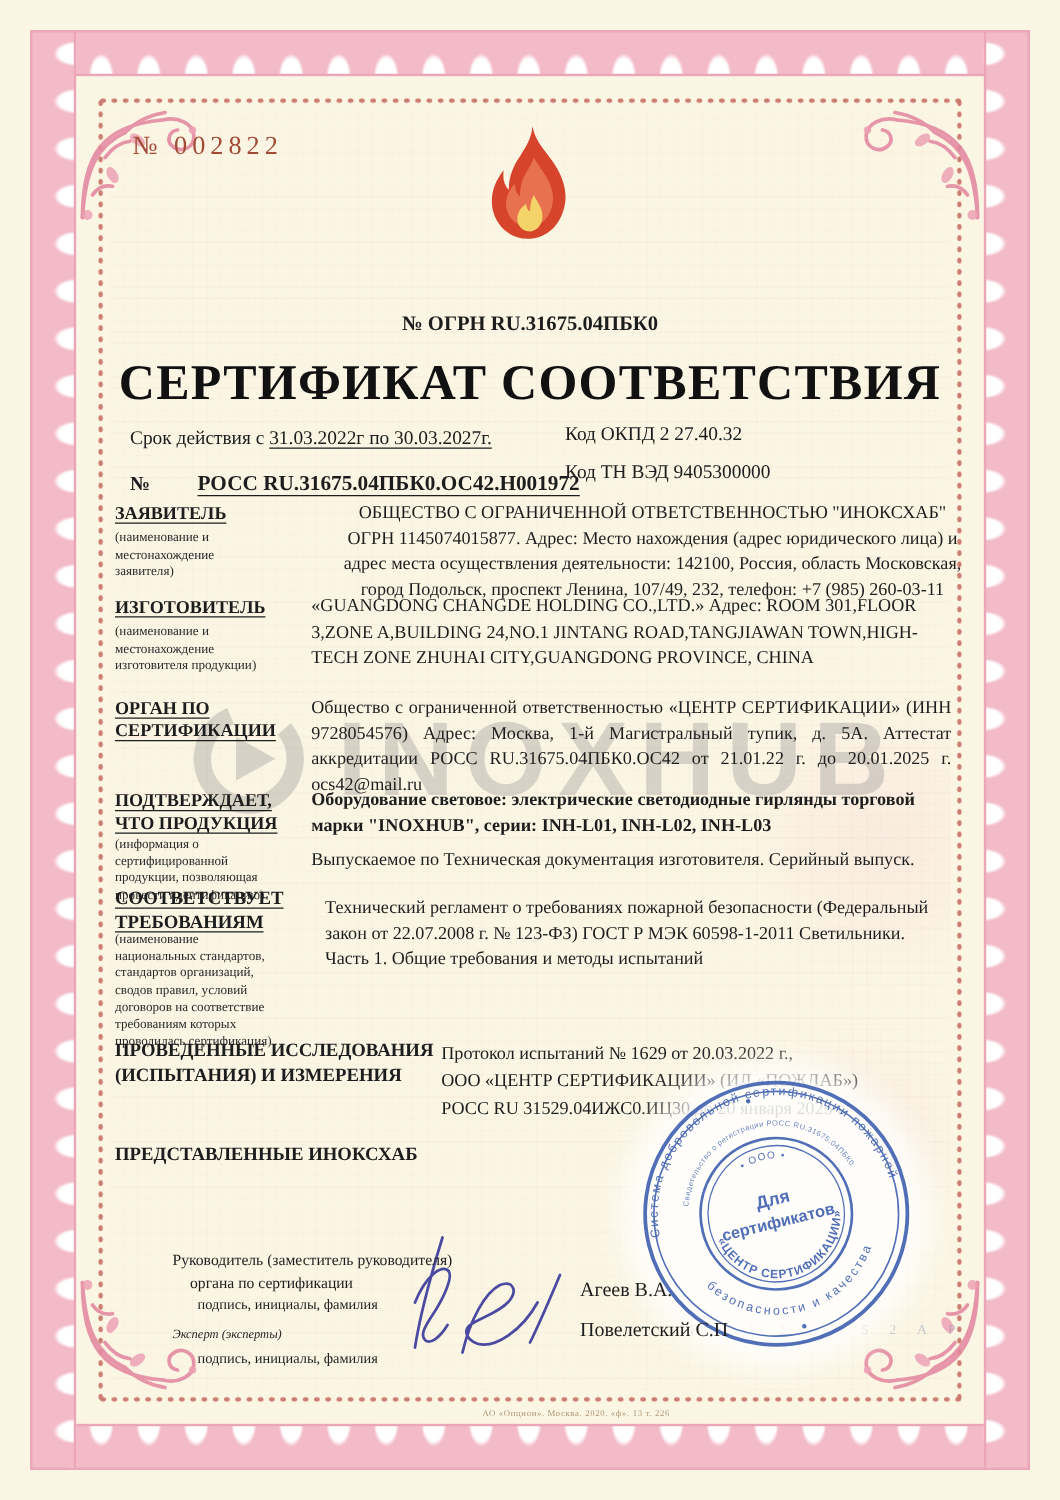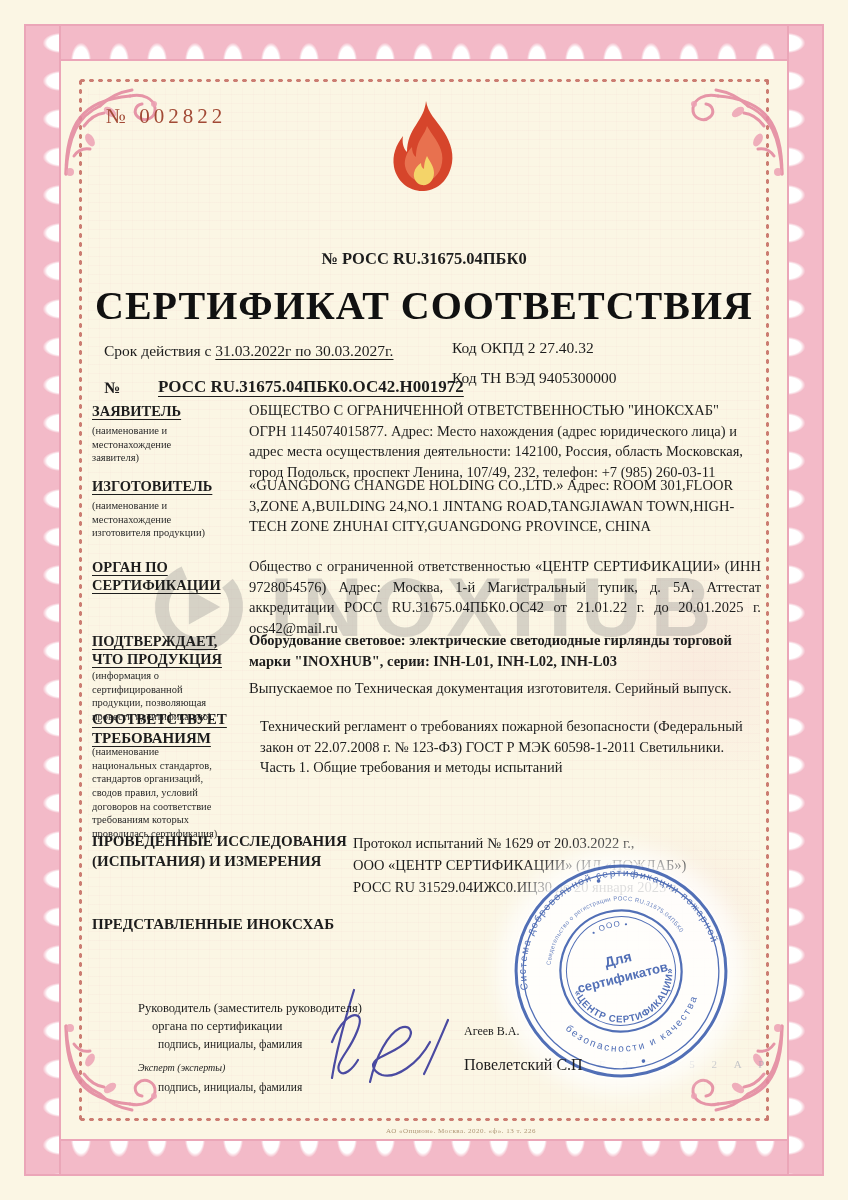--- a/index.html
+++ b/index.html
@@ -54,21 +54,21 @@
   .okpd{left:452px;top:339px;font-size:15.5px;}
   .tnved{left:452px;top:369px;font-size:15.5px;}
   .certno-sym{left:104px;top:379px;font-weight:bold;font-size:16px;}
   .certno{left:158px;top:377px;font-weight:bold;font-size:17px;text-decoration:underline;text-underline-offset:4px;}
   .flabel{font-weight:bold;font-size:14.5px;text-decoration:underline;text-underline-offset:3px;white-space:pre-line;line-height:1.25;}
   .fsub{font-size:10.5px;line-height:1.3;white-space:pre-line;color:#2a2a2a;}
   .ftext{font-size:14.5px;line-height:1.42;white-space:pre-line;}
   .just{text-align:justify;}
   .lab-applicant{left:92px;top:402px;}
   .sub-applicant{left:92px;top:424px;}
-  .txt-applicant{left:249px;top:400px;width:512px;}
+  .txt-applicant{left:266px;top:400px;width:512px;text-align:center;}
   .lab-manufacturer{left:92px;top:477px;}
   .sub-manufacturer{left:92px;top:499px;}
   .txt-manufacturer{left:249px;top:475px;width:518px;}
   .lab-organ{left:92px;top:558px;}
   .txt-organ{left:249px;top:556px;width:512px;}
   .lab-confirms{left:92px;top:632px;}
   .sub-confirms{left:92px;top:669px;}
   .txt-confirms1{left:249px;top:630px;width:514px;font-weight:bold;}
   .txt-confirms2{left:249px;top:678px;width:514px;}
   .lab-complies{left:92px;top:710px;font-size:15px;}
@@ -84,21 +84,21 @@
   .halo{left:512px;top:862px;width:218px;height:218px;border-radius:50%;
         background:rgba(255,255,255,.85);box-shadow:0 0 22px 14px rgba(255,255,255,.8);}
   .stamp{left:505px;top:855px;width:232px;height:232px;transform:rotate(-14deg);opacity:.88;}
   .ghost{left:552px;top:1058px;font-size:11px;letter-spacing:7px;color:#8e96ac;opacity:.5;}
   .sig{left:318px;top:982px;width:160px;height:122px;opacity:.92;}
   .role1{left:138px;top:1001px;font-size:12.5px;}
   .role1b{left:152px;top:1019px;font-size:12.5px;}
   .cap1{left:158px;top:1038px;font-size:11.5px;}
   .role2{left:138px;top:1062px;font-size:10px;font-style:italic;}
   .cap2{left:158px;top:1081px;font-size:11.5px;}
-  .name1{left:464px;top:1024px;font-size:12px;}
+  .name1{left:464px;top:1024px;font-size:16px;}
   .name2{left:464px;top:1056px;font-size:16px;}
   .fineprint{left:386px;top:1127px;font-size:7px;color:#ad9574;letter-spacing:.5px;}
 </style>
 </head>
 <body>
 
 <div class="page">
 
   <div class="band top"></div>
   <div class="band bottom"></div>
@@ -185,21 +185,21 @@
   </div>
 
   <div class="abs blank-no">№  002822</div>
 
   <svg class="abs" style="left:385px;top:98px" width="80" height="112" viewBox="0 0 80 112">
     <path fill="#d6452b" d="M41,3c2,12 10,19 16,28c7,10 12,22 10,34c-3,17 -14,27 -28,28c-14,1 -27,-9 -30,-24c-2,-12 2,-22 9,-31c-1,6 0,12 4,16c0,-11 4,-20 9,-27c5,-8 9,-14 10,-24z"></path>
     <path fill="#e8714f" d="M42,28c5,9 13,17 15,28c2,12 -4,24 -14,27c-11,3 -21,-4 -23,-15c-1,-7 2,-14 7,-19c0,4 1,8 4,10c0,-8 2,-14 5,-19c3,-5 5,-8 6,-12z"></path>
     <path fill="#f4d469" d="M42,58c3,6 7,10 7,17c0,8 -6,13 -12,12c-6,-1 -9,-7 -8,-12c1,-5 4,-8 7,-10c0,3 1,5 3,6c0,-5 1,-9 3,-13z"></path>
   </svg>
 
-  <div class="abs sys2">№ РОСС RU.31675.04ПБК0</div>
+  <div class="abs sys2">№ ОГРН RU.31675.04ПБК0</div>
   <div class="abs title">СЕРТИФИКАТ СООТВЕТСТВИЯ</div>
 
   <div class="abs validity">
     <span>Срок действия с </span><span class="u">31.03.2022г по 30.03.2027г.</span>
   </div>
   <div class="abs okpd">Код ОКПД 2  27.40.32</div>
   <div class="abs certno-sym">№</div>
   <div class="abs certno">РОСС RU.31675.04ПБК0.ОС42.Н001972</div>
   <div class="abs tnved">Код ТН ВЭД 9405300000</div>
 

